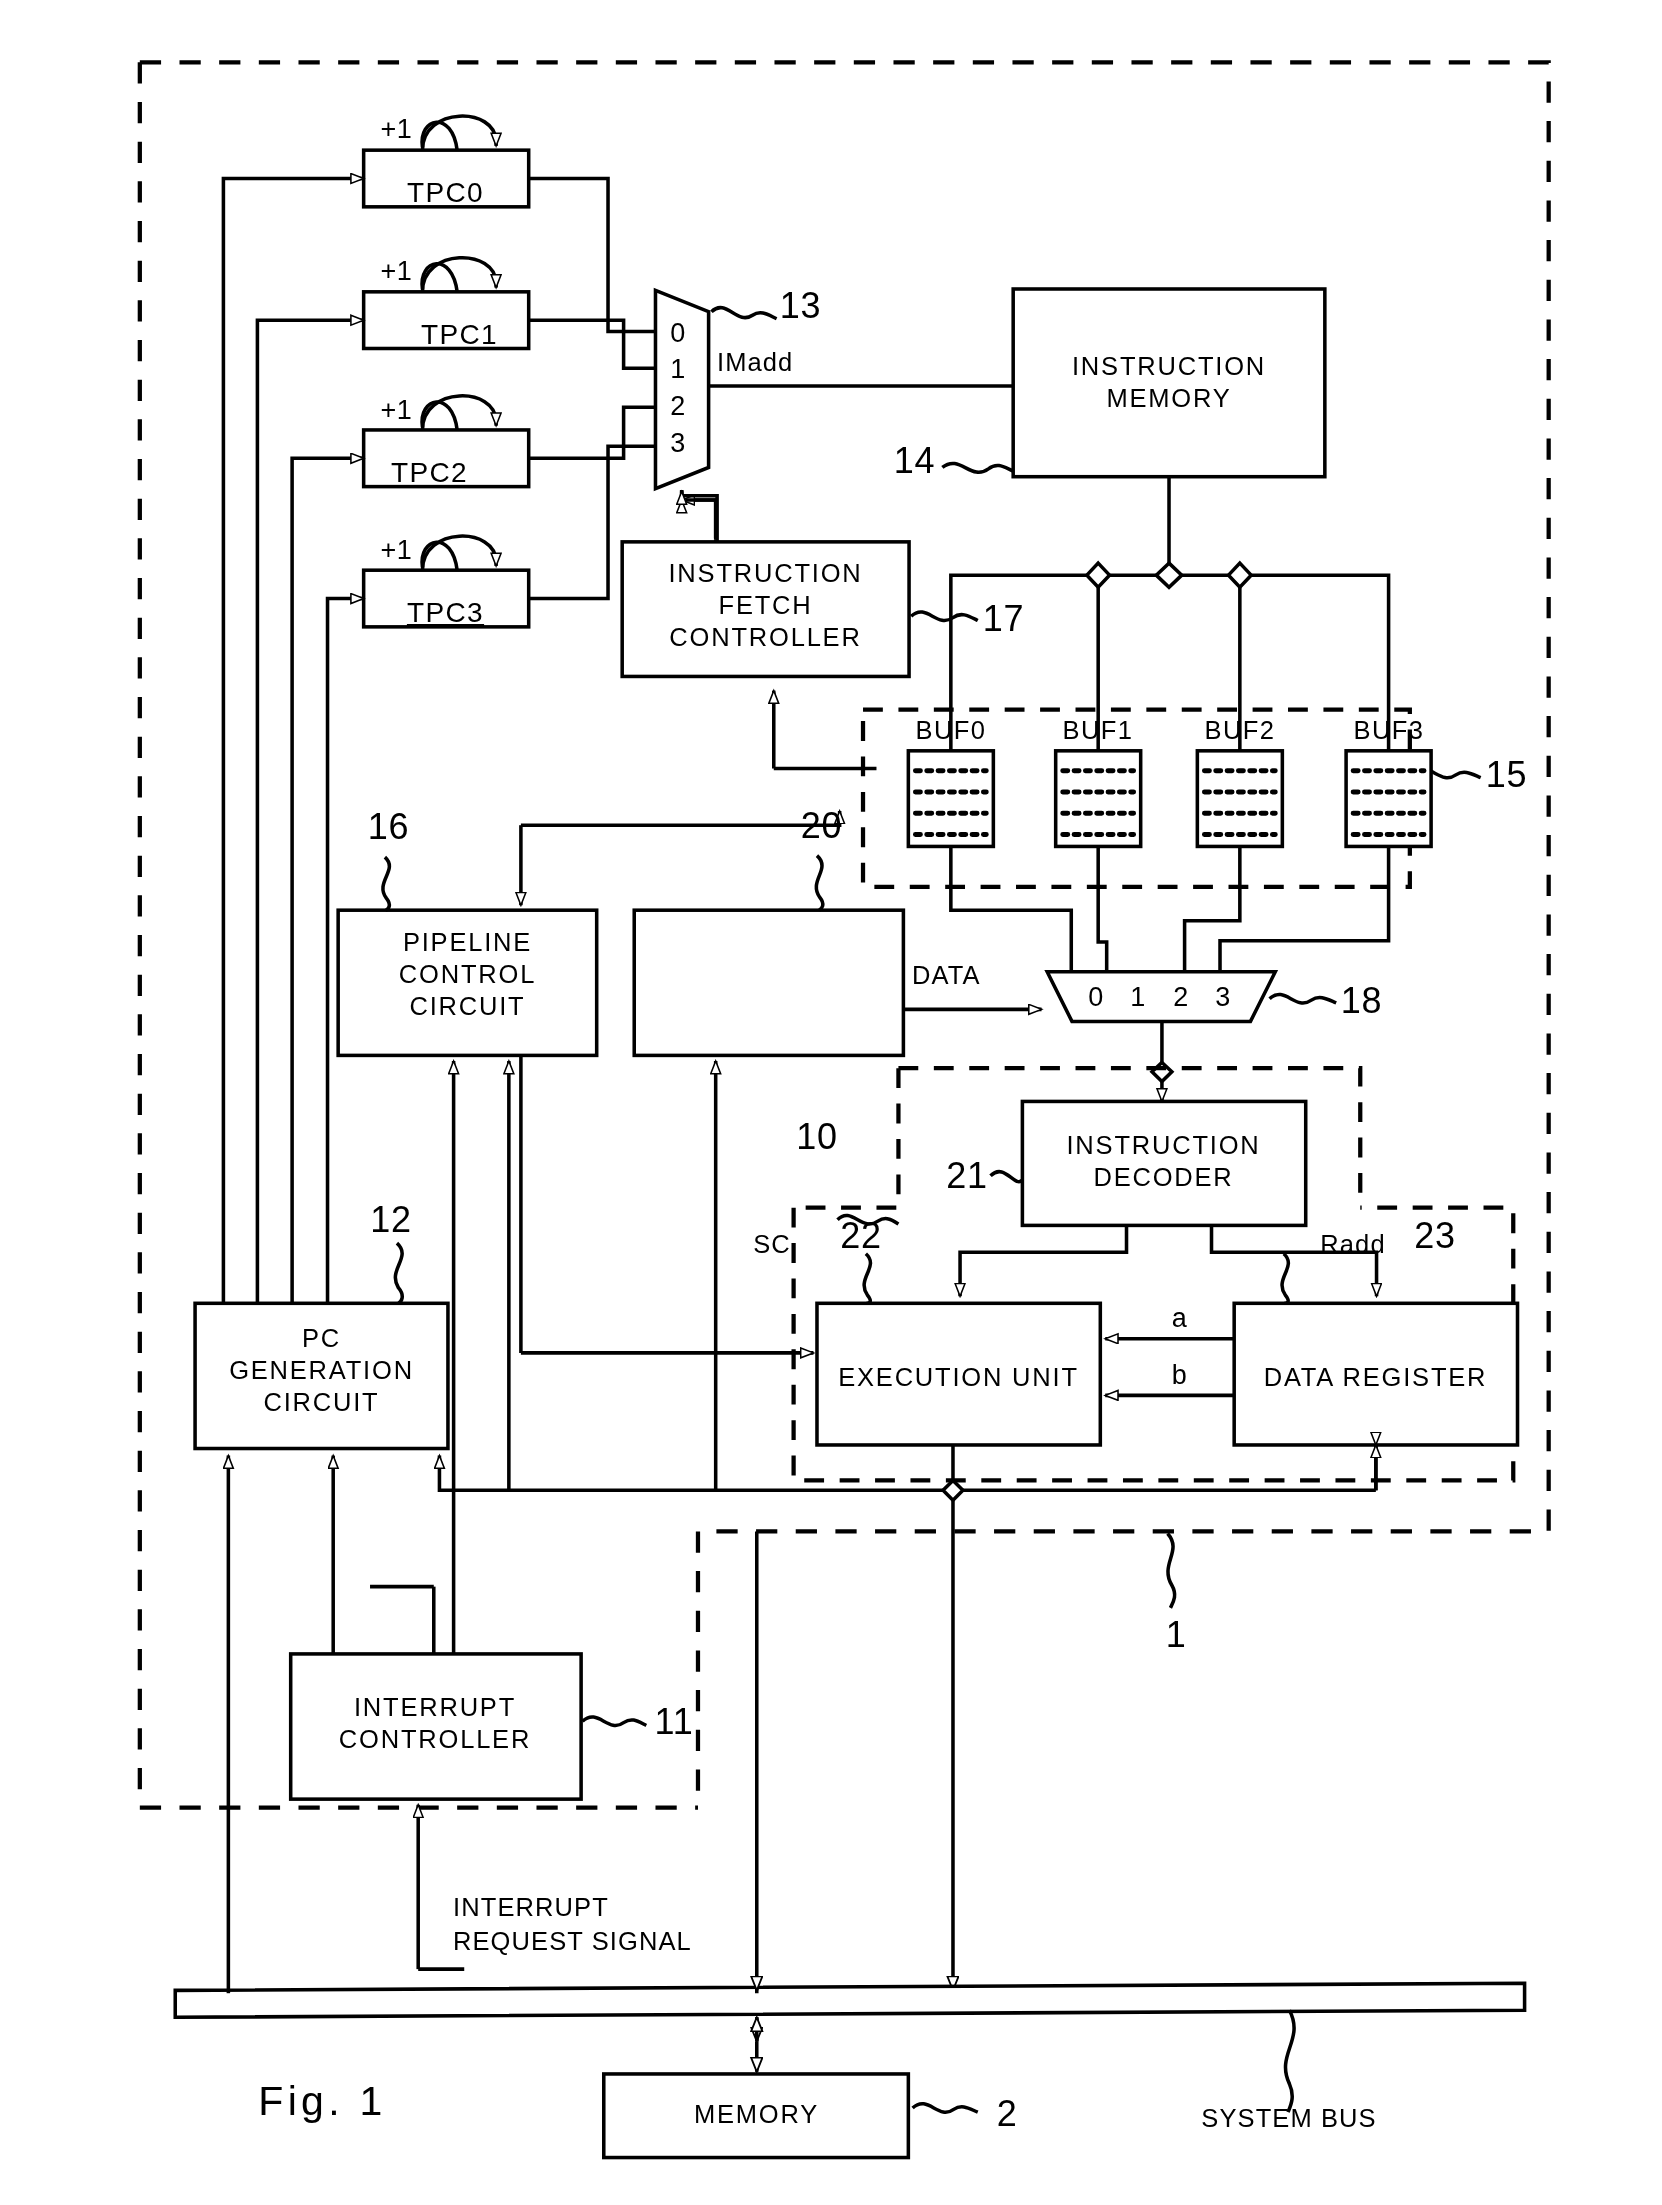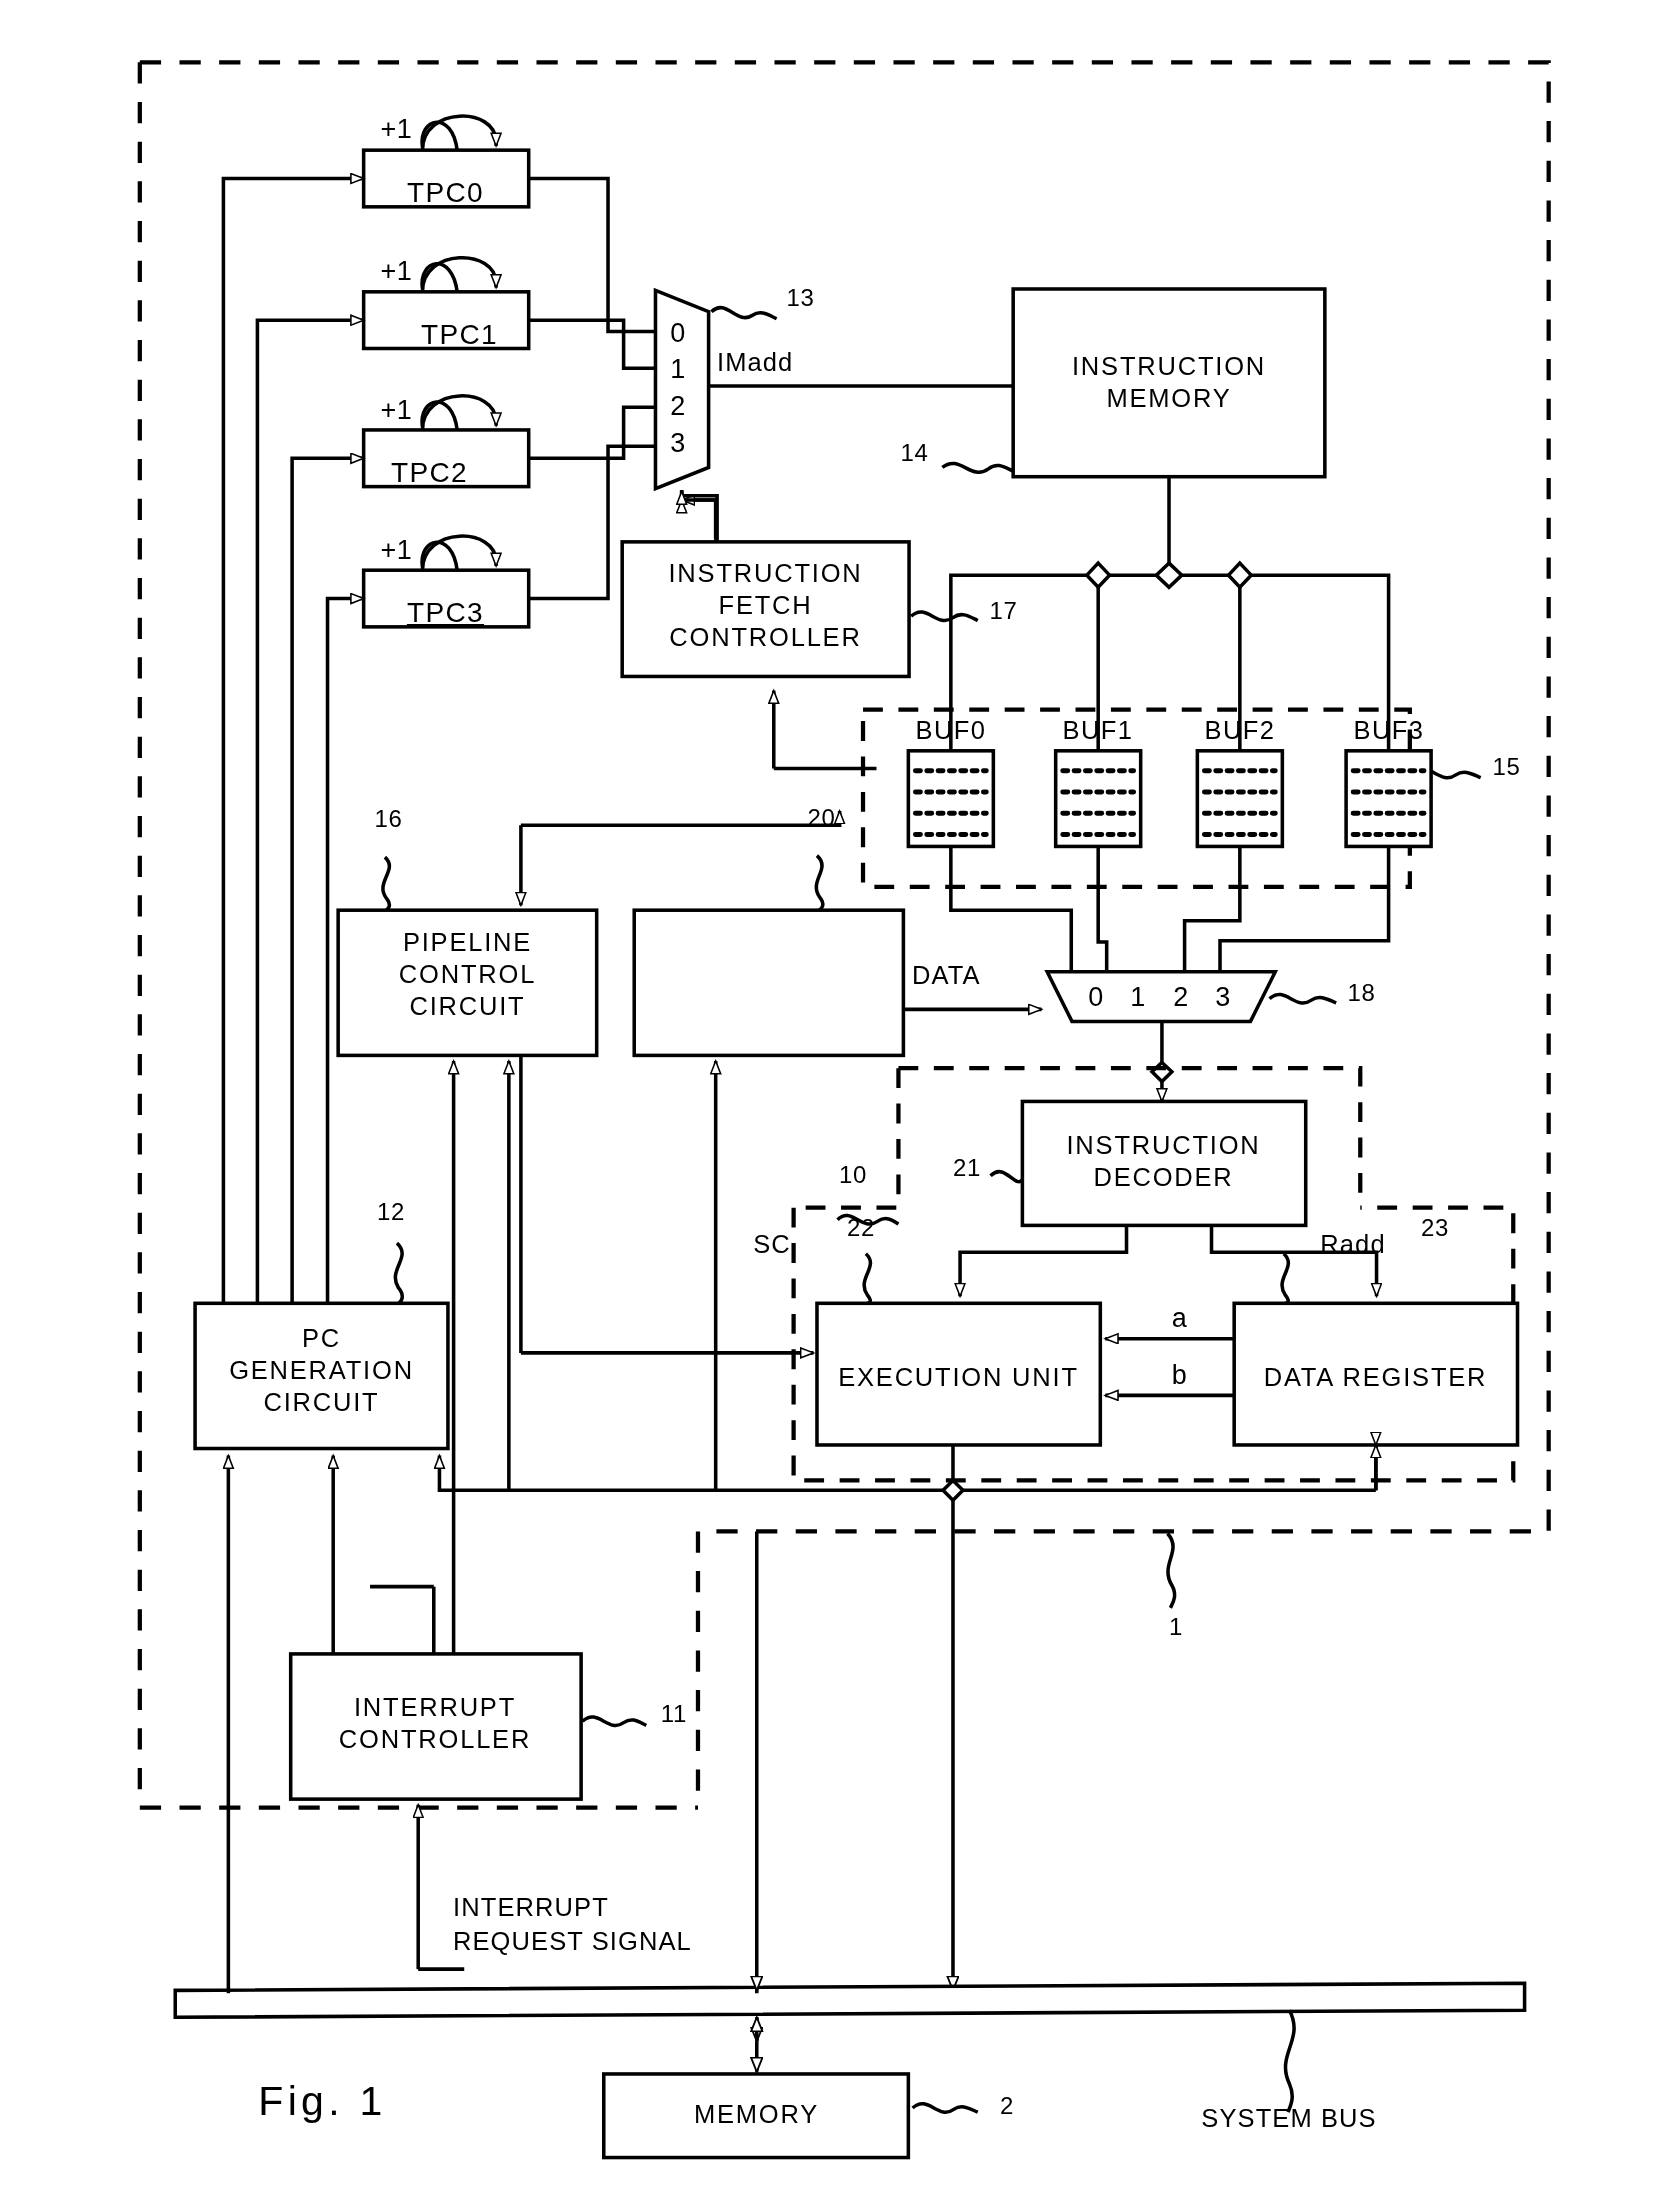--- a/index.html
+++ b/index.html
@@ -16,21 +16,21 @@
     font-family:"Liberation Sans", sans-serif;
     color:#000;
     white-space:pre;
     letter-spacing:0.7px;
     line-height:1.25;
     text-align:center;
     pointer-events:none;
   }
   .box-label{font-size:25.5px;letter-spacing:1.8px;font-weight:400;}
   .tpc-label{font-size:28px;letter-spacing:1.4px;margin-top:12px;}
-  .ref{font-size:24px;letter-spacing:0.7px;}
+  .ref{font-size:36px;letter-spacing:0.7px;}
   .sig{font-size:25.5px;letter-spacing:1.1px;}
   .buf{font-size:25.5px;letter-spacing:1.4px;}
   .muxnum{font-size:27px;}
   .plus1{font-size:27px;}
   .figcap{font-size:41px;letter-spacing:4.3px;}
   .ab{font-size:27px;}
 </style>
 </head>
 <body>
 
@@ -341,21 +341,21 @@
 
 <div class="lbl figcap" style="left:188px;top:2076px;width:269px;">Fig. 1</div>
 
 <div class="lbl ref" style="left:779px;top:283px;width:43px;">13</div>
 <div class="lbl ref" style="left:893px;top:438px;width:43px;">14</div>
 <div class="lbl ref" style="left:982px;top:596px;width:43px;">17</div>
 <div class="lbl ref" style="left:1485px;top:752px;width:43px;">15</div>
 <div class="lbl ref" style="left:367px;top:804px;width:43px;">16</div>
 <div class="lbl ref" style="left:800px;top:803px;width:43px;">20</div>
 <div class="lbl ref" style="left:1340px;top:978px;width:43px;">18</div>
-<div class="lbl ref" style="left:792px;top:1160px;width:50px;margin-left:36px;">10</div>
+<div class="lbl ref" style="left:792px;top:1114px;width:50px;">10</div>
 <div class="lbl ref" style="left:942px;top:1153px;width:50px;">21</div>
 <div class="lbl ref" style="left:836px;top:1213px;width:50px;">22</div>
 <div class="lbl ref" style="left:1410px;top:1213px;width:50px;">23</div>
 <div class="lbl ref" style="left:366px;top:1197px;width:50px;">12</div>
 <div class="lbl ref" style="left:649px;top:1699px;width:50px;">11</div>
 <div class="lbl ref" style="left:1151px;top:1612px;width:50px;">1</div>
 <div class="lbl ref" style="left:982px;top:2091px;width:50px;">2</div>
 
 </div>
 

